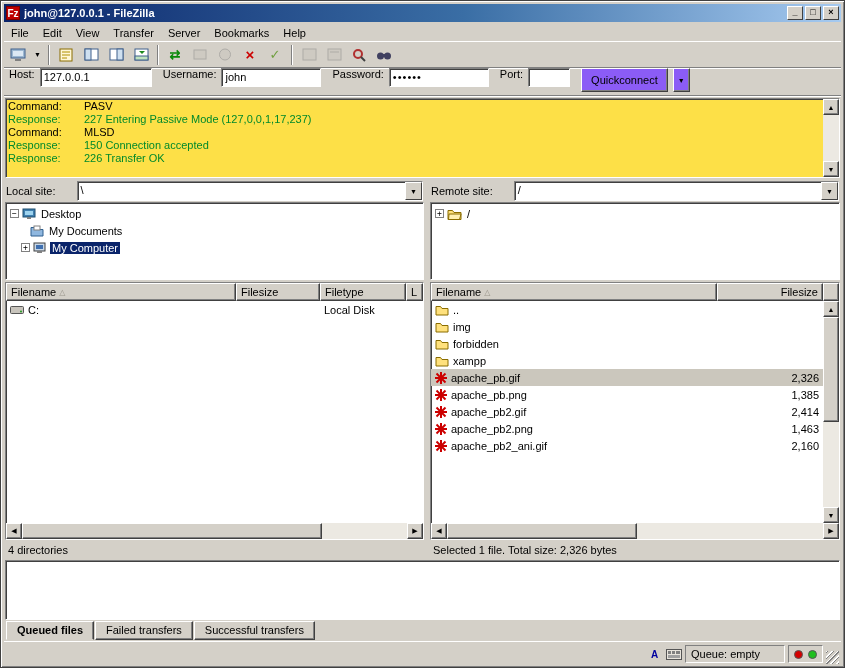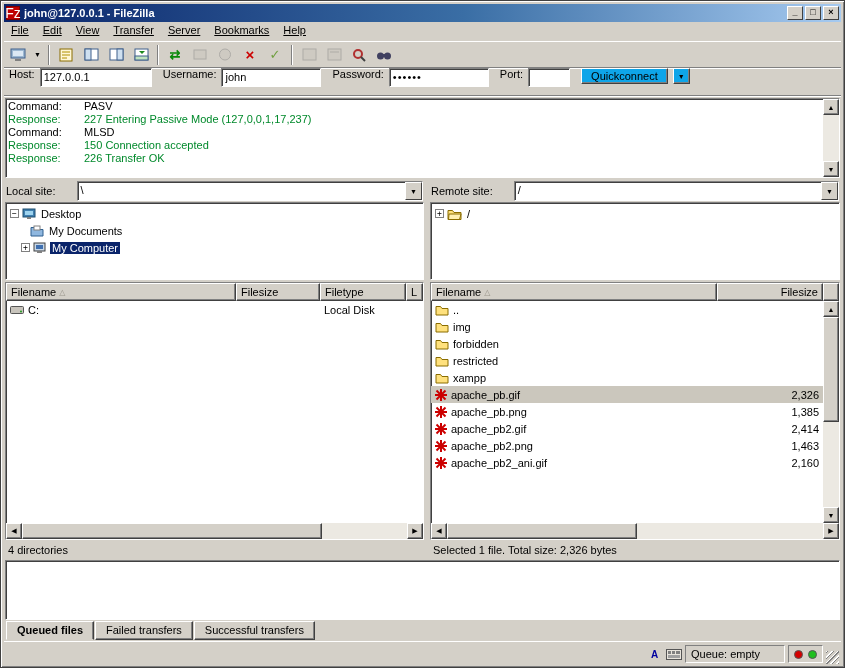--- a/index.html
+++ b/index.html
@@ -13,63 +13,63 @@
     padding:3px; display:flex; flex-direction:column;
   }
 
   
   .titlebar{
     height:18px; flex:0 0 18px; display:flex; align-items:center;
     background:linear-gradient(to right,#0a246a,#3a6ea5 55%,#a6caf0);
     color:#fff; padding:0 2px; gap:4px;
   }
   .app-icon{
-    width:14px; height:14px; background:#bf0000; color:#fff; font-weight:normal;
-    font-size:14px; display:flex; align-items:center; justify-content:center;
+    width:14px; height:14px; background:#bf0000; color:#fff; font-weight:bold;
+    font-size:10px; display:flex; align-items:center; justify-content:center;
     border:1px solid #7a0000; flex:0 0 14px;
   }
   .titlebar .title{ font-weight:bold; flex:1; white-space:nowrap; overflow:hidden; }
   .winbtns{ display:flex; gap:2px; }
   .winbtn{
     width:16px; height:14px; background:#d4d0c8;
     border:1px solid; border-color:#fff #404040 #404040 #fff;
     font-size:9px; line-height:11px; text-align:center; font-weight:bold; color:#000;
   }
 
   
-  .menubar{ height:20px; flex:0 0 20px; display:flex; align-items:flex-start; border-bottom:1px solid #fff;text-decoration:underline; }
+  .menubar{ height:20px; flex:0 0 20px; display:flex; align-items:flex-end; border-bottom:1px solid #fff; }
   .menu-item{ padding:2px 7px; }
 
   .toolbar{ height:26px; flex:0 0 26px; display:flex; align-items:center; padding:1px 2px; gap:1px; border-bottom:1px solid #808080; box-shadow:0 1px 0 #fff; }
   .tbtn{
     width:24px; height:22px; display:flex; align-items:center; justify-content:center;
     background:#d4d0c8; border:1px solid transparent;
   }
   .tbtn.narrow{ width:13px; }
   .tbtn.disabled{ opacity:.45; }
   .tsep{ width:2px; height:20px; border-left:1px solid #808080; border-right:1px solid #fff; margin:0 3px; }
   .glyph{ font-size:13px; line-height:1; }
 
   
   .quickbar{ height:28px; flex:0 0 28px; display:flex; align-items:flex-start; gap:5px; padding:0 5px; border-bottom:1px solid #808080; box-shadow:0 1px 0 #fff; }
   .field{
     background:#fff; height:19px; border:1px solid; border-color:#808080 #fff #fff #808080;
     box-shadow: inset 1px 1px 0 #404040; padding:2px 3px; font-size:11px;
     font-family:"Liberation Sans",sans-serif; overflow:hidden; white-space:nowrap;
   }
   .btn3d{
-    background:#0ea5e9; border:1px solid; border-color:#fff #404040 #404040 #fff;
-    box-shadow: inset -1px -1px 0 #808080; padding:2px 9px; height:16px; font-size:11px;
+    background:#8b5cf6; border:1px solid; border-color:#fff #404040 #404040 #fff;
+    box-shadow: inset -1px -1px 0 #808080; padding:2px 9px; height:24px; font-size:11px;
     display:flex; align-items:center;
   }
   .btn3d.arrow{ padding:2px 4px; }
 
   
   .log{
-    flex:0 0 80px; height:80px; background:#ffffff; margin:2px 1px;
+    flex:0 0 80px; height:80px; background:#fde047; margin:2px 1px;
     border:1px solid; border-color:#808080 #fff #fff #808080; box-shadow: inset 1px 1px 0 #404040;
     display:flex; overflow:hidden;
   }
   .log-lines{ flex:1; padding:1px 2px; }
   .log-line{ display:flex; line-height:13px; white-space:nowrap; }
   .log-label{ width:76px; flex:0 0 76px; }
   .log-line.response{ color:#00892b; }
 
   
   .vscroll{ width:16px; flex:0 0 16px; background:#ece9e2; display:flex; flex-direction:column; }
@@ -452,29 +452,20 @@
                   </svg>
                   <span>forbidden</span>
                 </div>
               <div class="c num" style="flex:1"></div>
             </div>
             <div class="frow">
               <div class="c" style="width:286px;flex:0 0 286px">
                   <svg width="14" height="12">
                     <path d="M1 2.5 h4.5 l1.5 2 h6 v6.5 h-12 z" fill="#ffe17d" stroke="#8a6d00"></path>
                   </svg>
-                  <span>restricted</span>
-                </div>
-              <div class="c num" style="flex:1"></div>
-            </div>
-            <div class="frow">
-              <div class="c" style="width:286px;flex:0 0 286px">
-                  <svg width="14" height="12">
-                    <path d="M1 2.5 h4.5 l1.5 2 h6 v6.5 h-12 z" fill="#ffe17d" stroke="#8a6d00"></path>
-                  </svg>
                   <span>xampp</span>
                 </div>
               <div class="c num" style="flex:1"></div>
             </div>
             <div class="frow sel">
               <div class="c" style="width:286px;flex:0 0 286px">
                   <svg width="12" height="12">
                     <g stroke="#cc0000" stroke-width="2">
                       <line x1="6" y1="0" x2="6" y2="12"></line>
                       <line x1="0" y1="6" x2="12" y2="6"></line>

